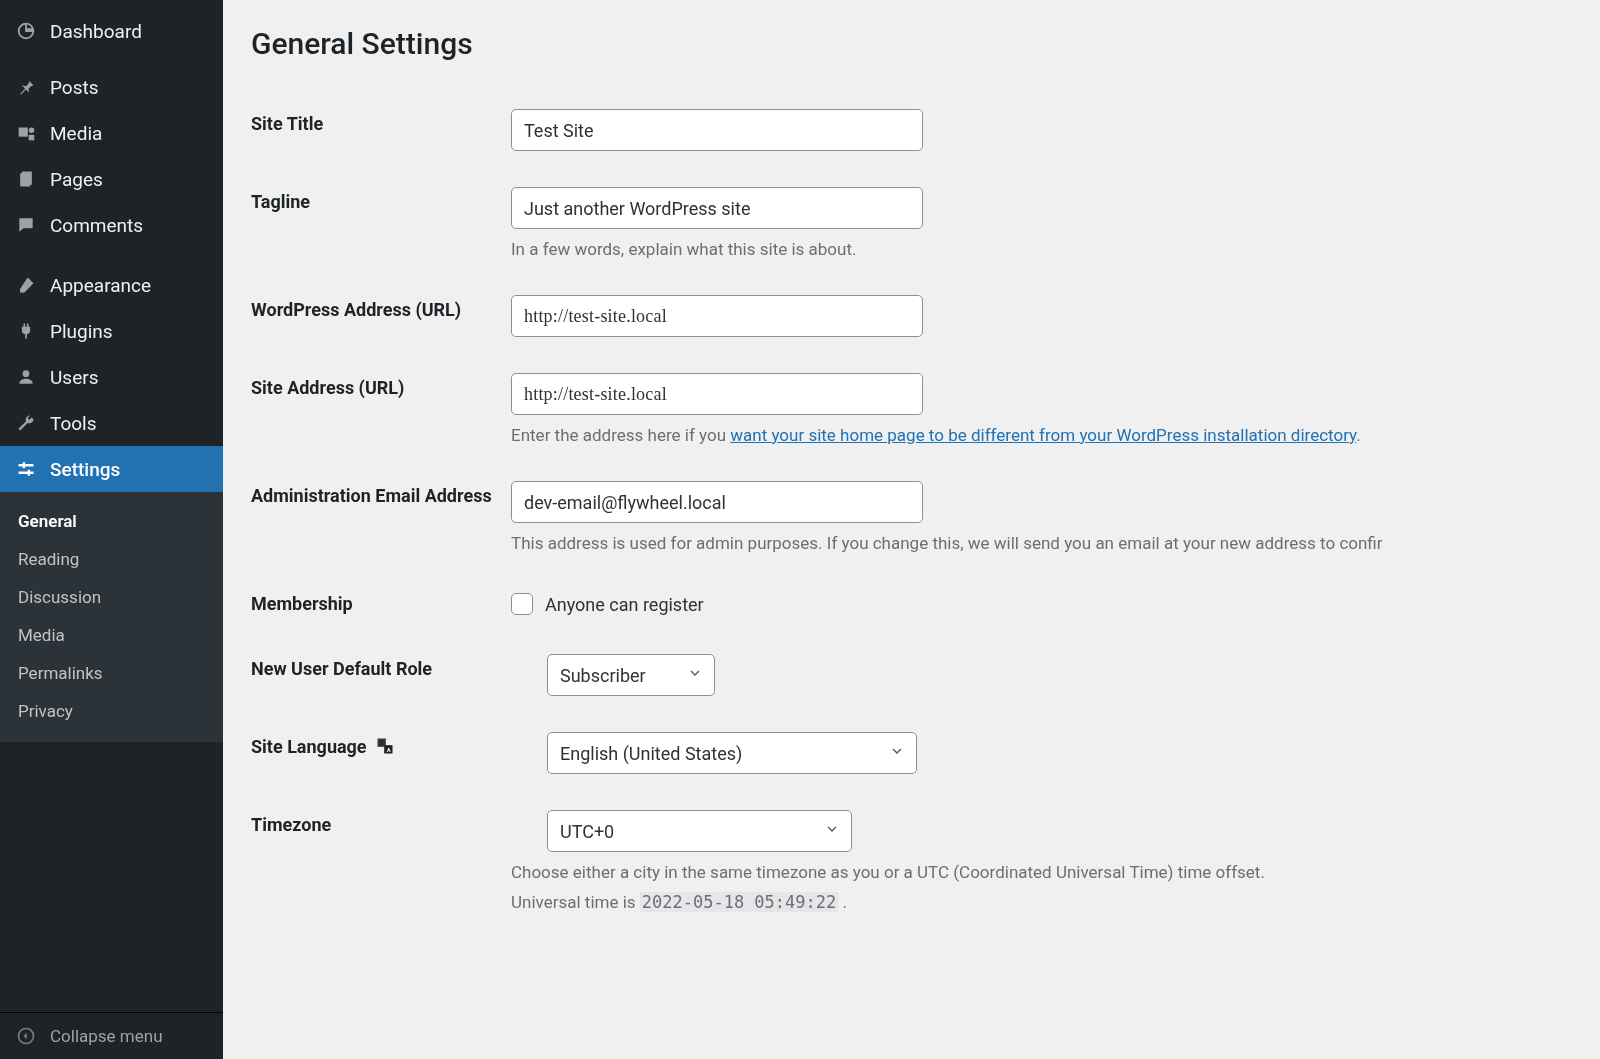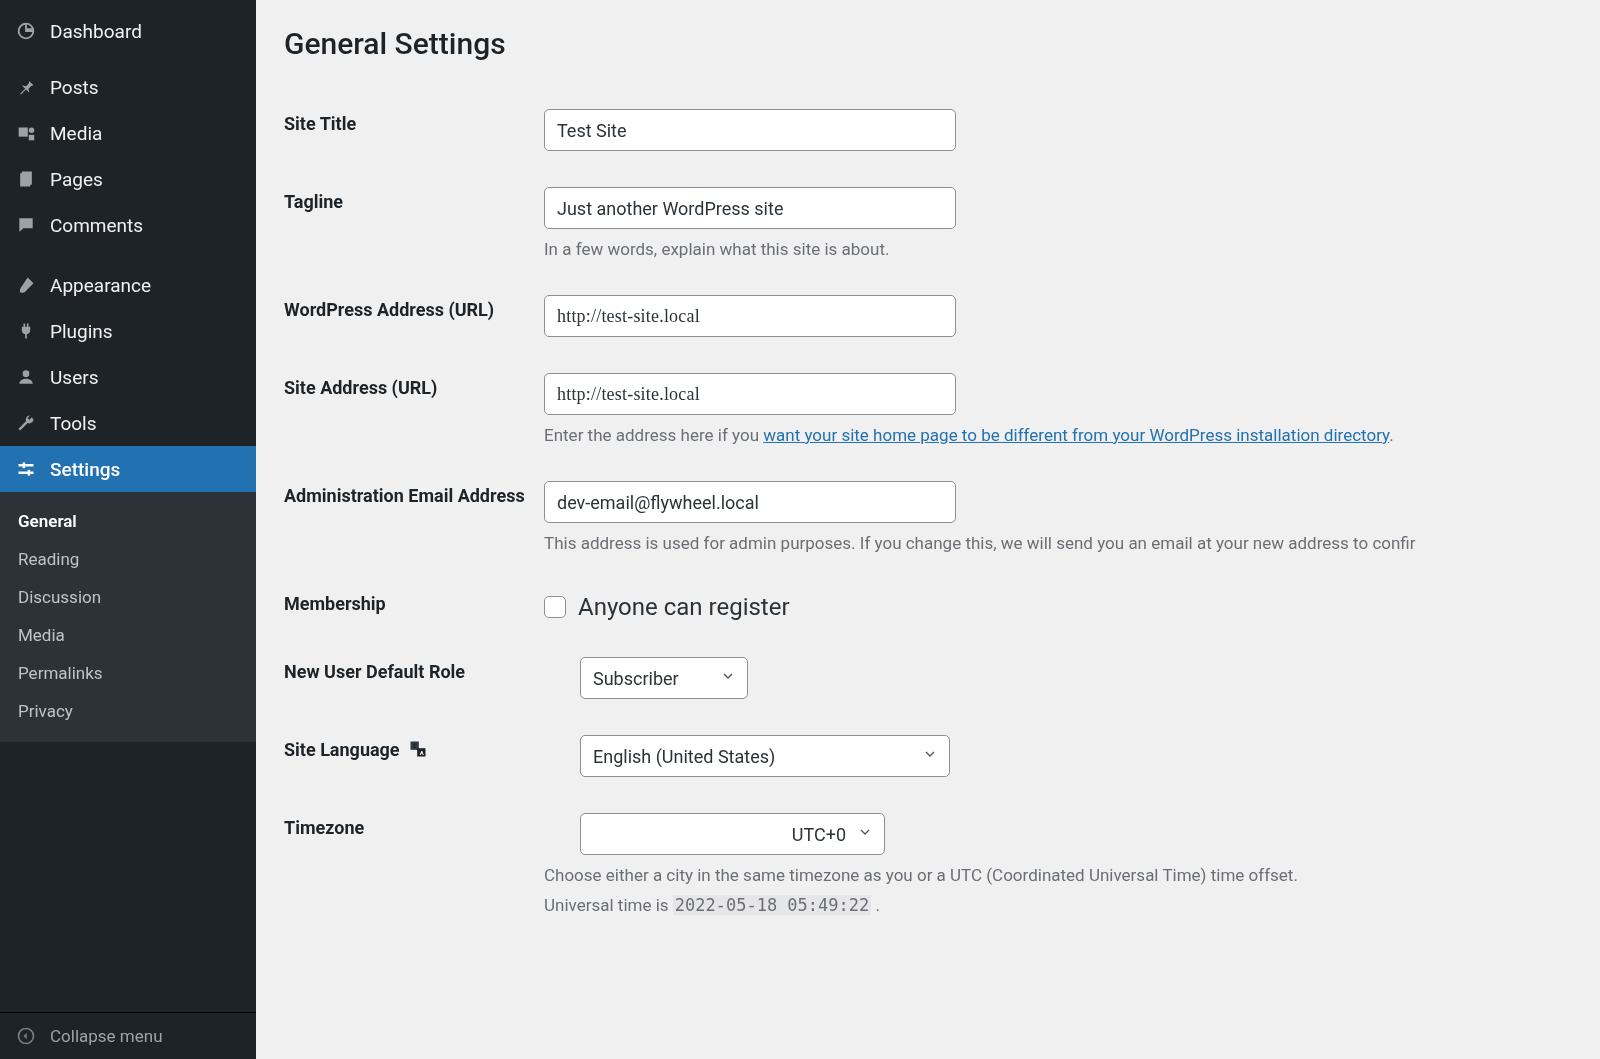--- a/index.html
+++ b/index.html
@@ -10,21 +10,21 @@
     color: #1d2327;
     font-size: 16px;
     display: flex;
     width: 1600px;
     height: 1059px;
     overflow: hidden;
   }
 
   
   .sidebar {
-    width: 256px;
+    width: 223px;
     background: #1d2327;
     color: #f0f0f1;
     display: flex;
     flex-direction: column;
     flex-shrink: 0;
   }
   .menu-group { padding: 8px 0; }
   .menu-item {
     display: flex;
     align-items: center;
@@ -120,35 +120,35 @@
     padding-right: 38px;
     position: relative;
   }
   .select-wrap { position: relative; display: inline-block; padding-left: 36px; }
   .select-wrap .chevron {
     position: absolute; right: 12px; top: 50%; transform: translateY(-50%);
     pointer-events: none; color: #555;
   }
   .select.sm { width: 168px; }
   .select.md { width: 370px; }
-  .select.tz { width: 305px; text-align: right; }
+  .select.tz { width: 305px; }
 
   .description {
     margin-top: 10px;
     font-size: 17px;
     color: #6b6f74;
   }
   .description a { color: #2271b1; text-decoration: underline; }
   .description .mono { font-family: ui-monospace, Menlo, Consolas, monospace; background: #e6e6e8; padding: 0 2px; }
 
   .checkline { display: flex; align-items: center; gap: 12px; padding-top: 4px;}
   .checkbox {
     width: 22px; height: 22px; border: 1px solid #8c8f94; border-radius: 5px; background: #fff; cursor: pointer;
   }
-  .checklabel { font-size: 24px; color: #2c3338; }
+  .checklabel { font-size: 18px; color: #2c3338; }
 
   .lang-icon { display:inline-flex; vertical-align: -3px; margin-left: 4px; }
 </style>
 </head>
 <body>
 
 <nav class="sidebar">
   <div class="menu-group">
     <div class="menu-item">
       <span class="icon">

